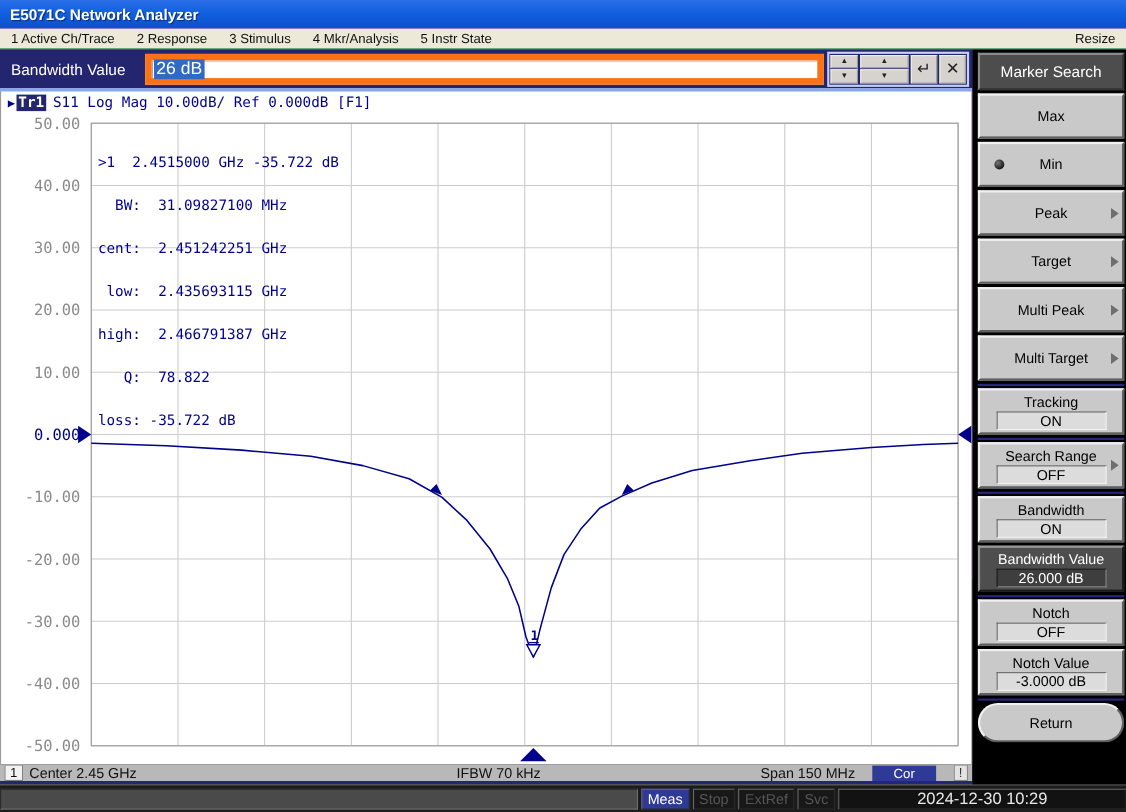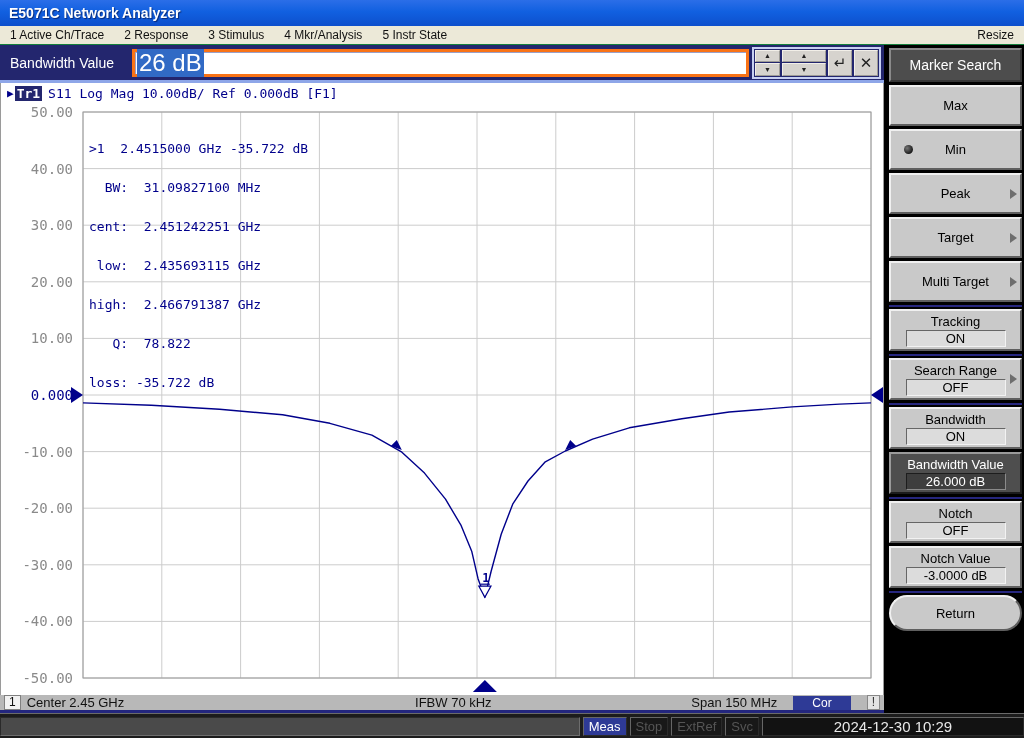--- a/index.html
+++ b/index.html
@@ -19,23 +19,23 @@
     font-size:12px; color:#111; }
   .menu-item { padding:0 10px; height:100%; display:flex; align-items:center; cursor:default; }
   .menu-spacer { flex:1; }
   .menu-resize { padding:0 10px; }
 
   
   .entrybar { position:absolute; left:0; top:45px; width:884px; height:38px;
     background:#23266e; border-bottom:3px solid #8ea6e8; display:flex; align-items:center;
     padding:0 3px 0 10px; }
   .entry-label { color:#fff; font-size:14px; width:122px; flex:none; }
-  .entry-field { flex:1; height:28px; background:#fff; border:3px solid #f97316;
+  .entry-field { flex:1; height:28px; background:#fff; border:6px solid #f97316;
     box-shadow:inset 1px 1px 0 #9aa0c8; display:flex; align-items:center; padding-left:2px;
-    font-size:24px; color:#00008b; cursor:text; }
+    font-size:16px; color:#00008b; cursor:text; }
   .entry-sel { background:#316ac5; color:#fff; padding:0 2px; }
   .spin-panel { flex:none; display:flex; align-items:stretch; height:32px; margin-left:3px;
     border:2px solid #c7d0f2; background:#23266e; padding:1px; gap:2px; }
   .spin-col { display:flex; flex-direction:column; gap:1px; }
   .spin-col button { flex:1; border:1px outset #f2efe8; background:#d6d3ce; font-size:7px;
     color:#222; line-height:1; cursor:pointer; }
   .spin-col.small button { width:25px; }
   .spin-col.wide  button { width:44px; }
   .entry-btn { width:24px; border:1px outset #f2efe8; background:#d6d3ce; font-size:15px;
     color:#222; line-height:1; cursor:pointer; }
@@ -236,20 +236,24 @@
     </div>
     <div class="skey">
       <span class="skey-label">Peak</span>
       <span class="skey-arrow"></span>
     </div>
     <div class="skey">
       <span class="skey-label">Target</span>
       <span class="skey-arrow"></span>
     </div>
     <div class="skey">
+      <span class="skey-label">Multi Peak</span>
+      <span class="skey-arrow"></span>
+    </div>
+    <div class="skey">
       <span class="skey-label">Multi Target</span>
       <span class="skey-arrow"></span>
     </div>
 
     <div class="sep-line"></div>
     <div class="skey has-value">
       <span class="skey-label">Tracking</span>
       <span class="skey-value">ON</span>
     </div>
 

